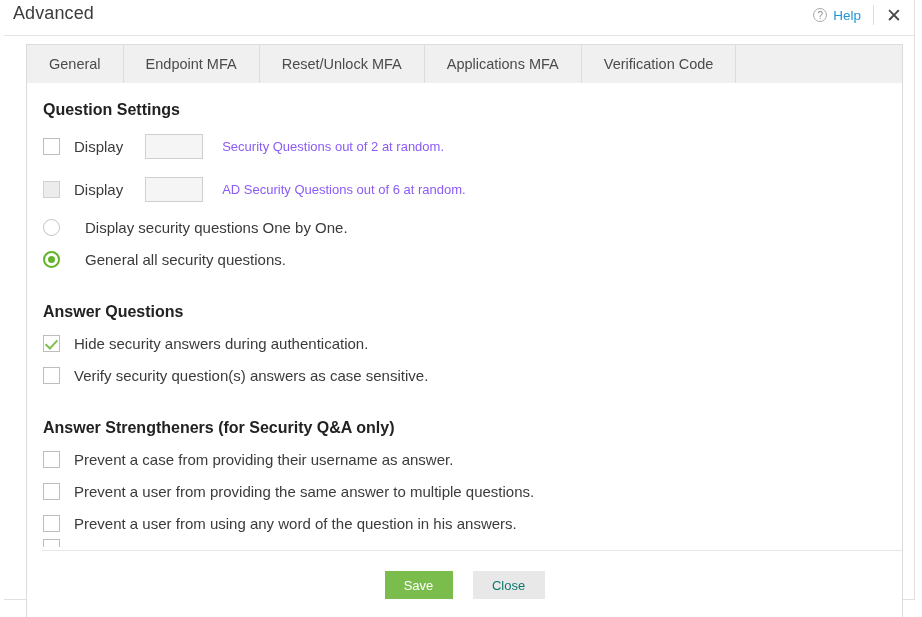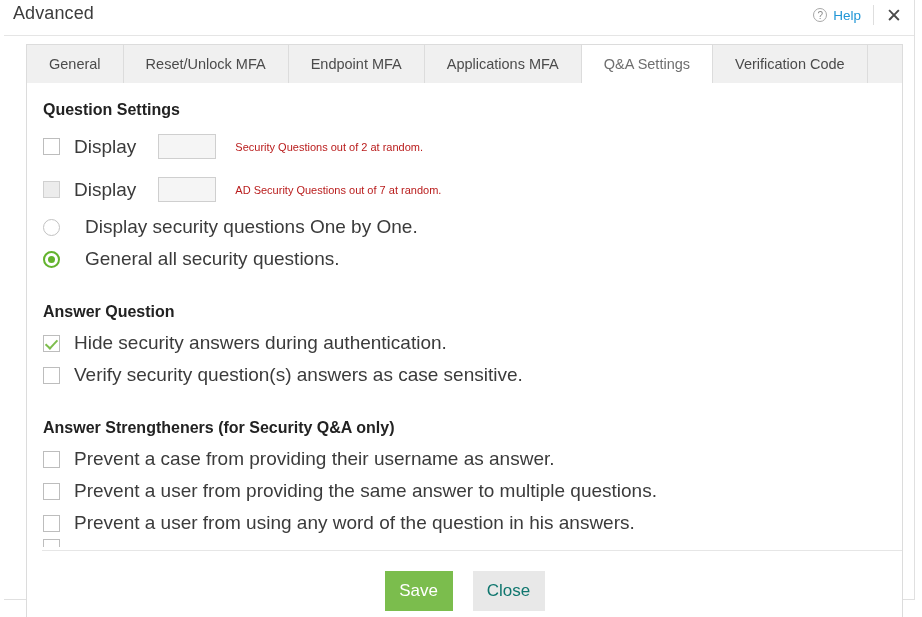--- a/index.html
+++ b/index.html
@@ -201,42 +201,42 @@
     left: 50%;
     top: 50%;
     width: 7px;
     height: 7px;
     margin: -3.5px 0 0 -3.5px;
     border-radius: 50%;
     background: #63b32d;
   }
 
   .lbl {
-    font-size: 19px;
+    font-size: 15px;
     color: #3b3b3b;
     margin-left: 14px;
     white-space: nowrap;
   }
   .lbl.radio-lbl { margin-left: 25px; }
 
   .numfield {
     width: 58px;
     height: 25px;
     margin-left: 22px;
     background: #f5f5f5;
     border: 1px solid #cfcfcf;
     box-sizing: border-box;
     font-family: "Liberation Sans", sans-serif;
     font-size: 13px;
     color: #333;
     padding: 0 5px;
   }
   .aftertext {
-    font-size: 11px;
-    color: #b91c1c;
+    font-size: 13px;
+    color: #8b5cf6;
     margin-left: 19px;
     white-space: nowrap;
   }
 
   
   .clipped-row {
     display: flex;
     align-items: flex-start;
     height: 8px;
     overflow: hidden;
@@ -262,25 +262,25 @@
   }
   .btn-wrap {
     display: flex;
     justify-content: center;
     align-items: center;
     gap: 20px;
     padding-top: 21px;
   }
   .btn {
     font-family: "Liberation Sans", sans-serif;
-    font-size: 17px;
+    font-size: 13px;
     border: none;
     cursor: pointer;
     padding: 0;
-    height: 40px;
+    height: 28px;
     box-sizing: border-box;
   }
   .btn-save {
     width: 68px;
     background: #7bbd4d;
     color: #ffffff;
   }
   .btn-close {
     width: 72px;
     background: #e8e8e8;
@@ -299,60 +299,59 @@
         <span class="help-q">?</span>
         <span>Help</span>
       </div>
       <div class="hdr-sep"></div>
       <div class="close-x">✕</div>
     </div>
   </div>
 
   <div class="tabbar">
     <div class="tab">General</div>
+    <div class="tab">Endpoint MFA</div>
     <div class="tab">Reset/Unlock MFA</div>
-    <div class="tab">Endpoint MFA</div>
     <div class="tab">Applications MFA</div>
-    <div class="tab active">Q&amp;A Settings</div>
     <div class="tab">Verification Code</div>
     <div class="tab-filler"></div>
   </div>
 
   <div class="content">
     <div class="inner">
 
       <div class="section-title">Question Settings</div>
 
       <div class="row">
         <span class="cbx"></span>
         <span class="lbl">Display</span>
         <input class="numfield" type="text" placeholder="" style="">
         <span class="aftertext">Security Questions out of 2 at random.</span>
       </div>
 
       <div class="row">
         <span class="cbx disabled"></span>
         <span class="lbl">Display</span>
         <input class="numfield" type="text" placeholder="" style="">
-        <span class="aftertext">AD Security Questions out of 7 at random.</span>
+        <span class="aftertext">AD Security Questions out of 6 at random.</span>
       </div>
 
       <div class="row tight">
         <span class="rdo"></span>
         <span class="lbl radio-lbl">Display security questions One by One.</span>
       </div>
 
       <div class="row tight">
         <span class="rdo selected"></span>
         <span class="lbl radio-lbl">General all security questions.</span>
       </div>
 
       <div class="sec-gap"></div>
 
-      <div class="section-title">Answer Question</div>
+      <div class="section-title">Answer Questions</div>
 
       <div class="row tight">
         <span class="cbx checked"></span>
         <span class="lbl">Hide security answers during authentication.</span>
       </div>
 
       <div class="row tight">
         <span class="cbx"></span>
         <span class="lbl">Verify security question(s) answers as case sensitive.</span>
       </div>

